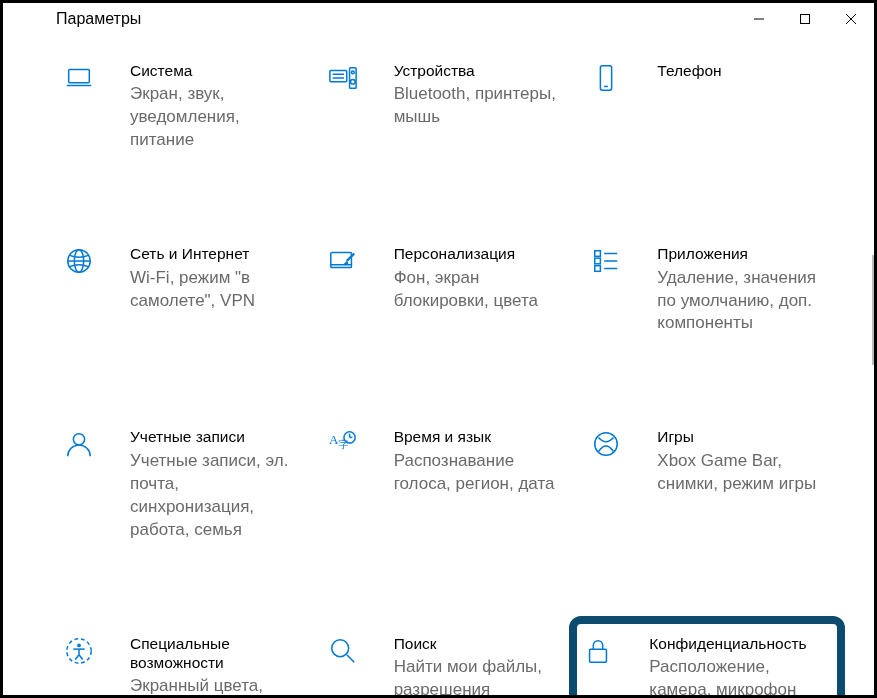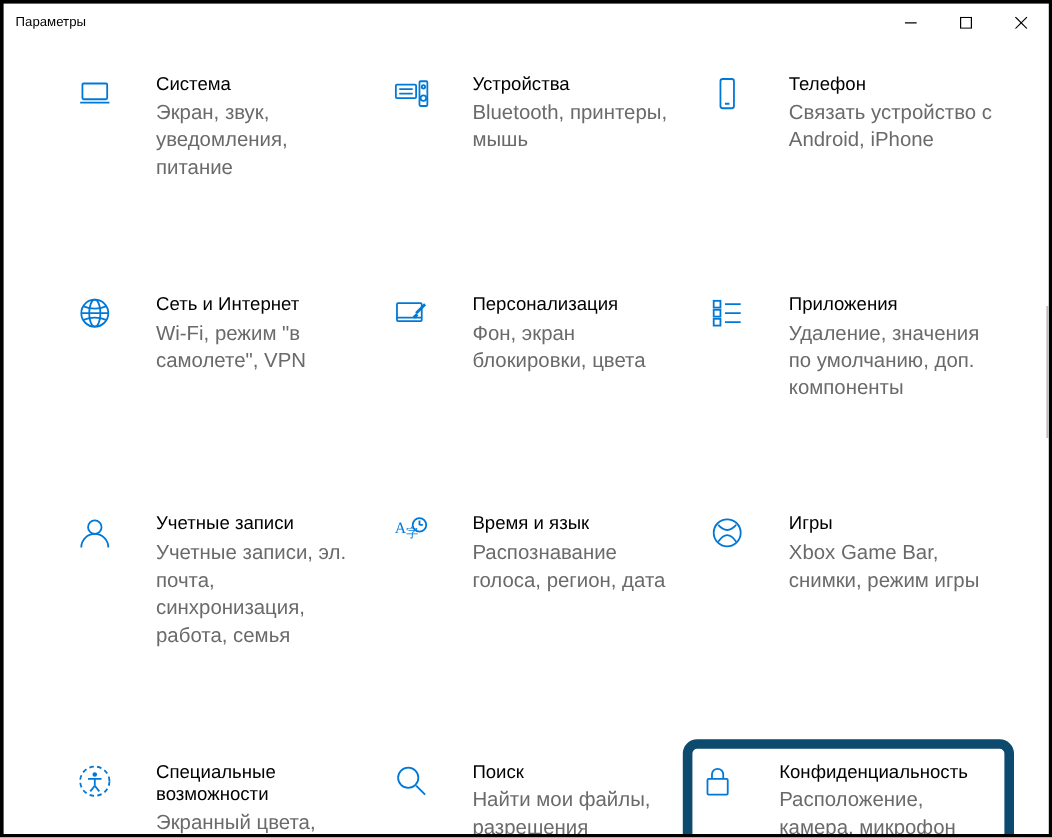--- a/index.html
+++ b/index.html
@@ -15,22 +15,23 @@
     box-sizing: border-box;
     position: relative;
     overflow: hidden;
   }
   .titlebar {
     height: 32px;
     display: flex;
     align-items: center;
     justify-content: space-between;
     padding-left: 10px;
-    font-size: 11px;
+    font-size: 16px;
     color: #000;
+    margin-left: 43px;
   }
   .titlebar .controls {
     display: flex;
     height: 100%;
   }
   .ctrl {
     width: 46px;
     height: 100%;
     display: flex;
     align-items: center;
@@ -166,21 +167,20 @@
 
       <div class="tile">
         <span class="icon">
           <svg viewBox="0 0 32 32">
               <rect x="10" y="3" width="12" height="26" rx="2"></rect>
               <line x1="14" y1="25" x2="18" y2="25"></line>
             </svg>
         </span>
         <div class="txt">
           <div class="title">Телефон</div>
-          <div class="sub">Связать устройство с Android, iPhone</div>
         </div>
       </div>
 
       <div class="tile">
         <span class="icon">
           <svg viewBox="0 0 32 32">
               <circle cx="16" cy="16" r="12"></circle>
               <ellipse cx="16" cy="16" rx="5" ry="12"></ellipse>
               <line x1="4" y1="16" x2="28" y2="16"></line>
               <path d="M6 10 Q16 14 26 10" fill="none"></path>

